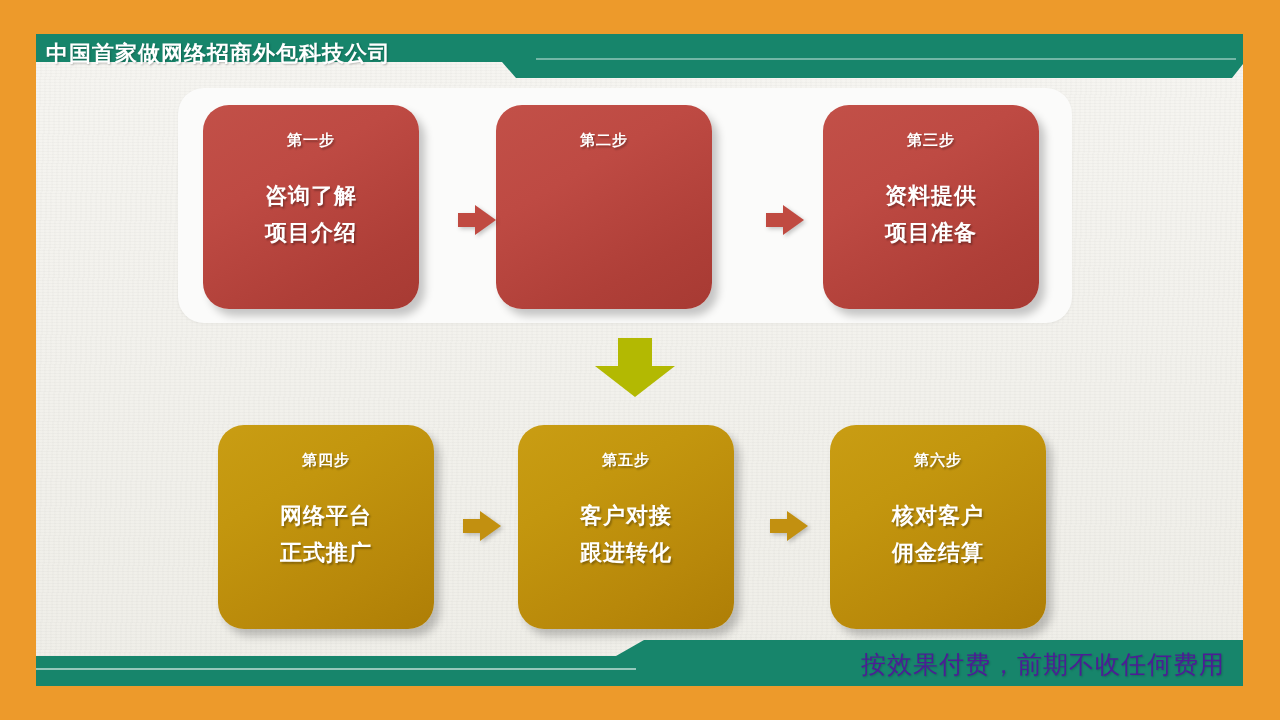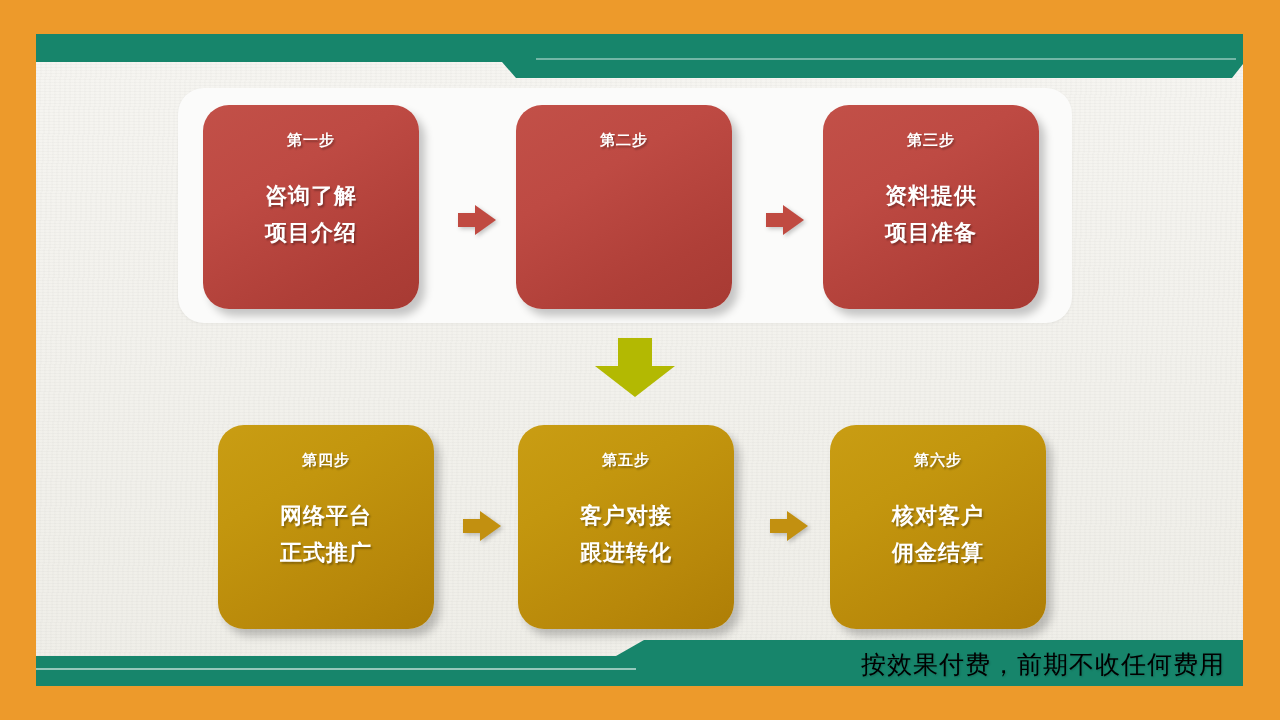--- a/index.html
+++ b/index.html
@@ -97,21 +97,21 @@
   }
   .step-line {
     font-size:22px; font-weight:bold;
     letter-spacing:1px;
     text-shadow:1.5px 1.5px 2px rgba(0,0,0,0.30);
     line-height:1.05;
   }
 
   
   #step-1 { left:203px; top:105px; }
-  #step-2 { left:516px; top:105px;gap:16px; }
+  #step-2 { left:496px; top:105px;gap:16px; }
   #step-3 { left:823px; top:105px; }
   #step-4 { left:218px; top:425px; }
   #step-5 { left:518px; top:425px; }
   #step-6 { left:830px; top:425px; }
 
   
   .arrow-h {
     position:absolute;
     width:38px; height:30px;
     filter:drop-shadow(2px 2px 2px rgba(0,0,0,0.22));
@@ -168,38 +168,39 @@
     clip-path: polygon(0 16px, 580px 16px, 608px 0, 1207px 0, 1207px 46px, 0 46px);
   }
   .footer-hairline {
     position:absolute; left:0px; top:28px;
     width:600px; height:2px;
     background:rgba(255,255,255,0.55);
     z-index:4;
   }
   .footer-text {
     position:absolute; right:18px; top:8px;
-    font-size:25px; color:#000000;
+    font-size:25px; color:#4c1d95;
     letter-spacing:1px;
     white-space:nowrap;
     z-index:5;
     text-shadow:1px 1px 2px rgba(0,0,0,0.18);
   }
 </style>
 </head>
 <body>
 
 <div id="slide">
 
   <div class="canvas"></div>
 
   <div class="header-wrap">
     <div class="header-band"></div>
     <div class="header-hairline"></div>
   </div>
+  <div class="header-title">中国首家做网络招商外包科技公司</div>
 
   <div class="top-card"></div>
 
   <div class="step red" id="step-1">
     <div class="step-title">第一步</div>
     <div class="step-lines">
       <div class="step-line">咨询了解</div>
       <div class="step-line">项目介绍</div>
     </div>
   </div>

